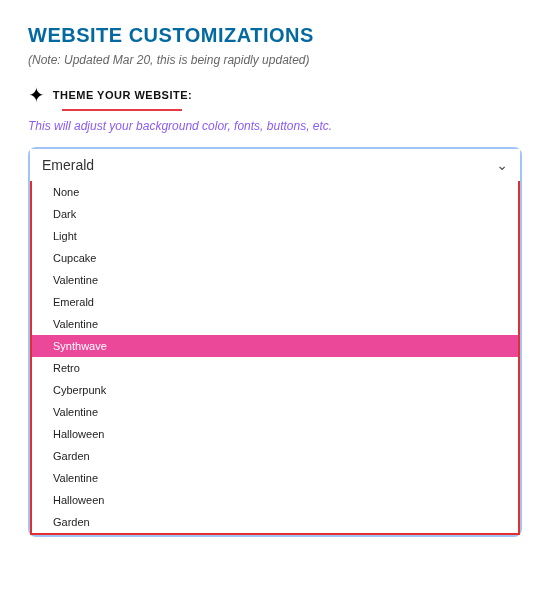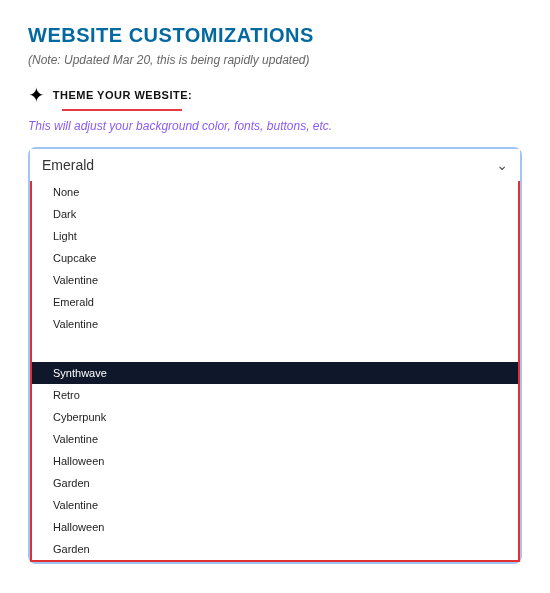--- a/index.html
+++ b/index.html
@@ -120,23 +120,22 @@
     }
 
     .dropdown-item {
       padding: 5px 21px;
       font-size: 11px;
       color: #222;
       cursor: pointer;
     }
 
     .dropdown-item.selected {
-      background: #0f172a;
+      background: #ec4899;
       color: #fff;
-      margin-top: 27px;
     }
   </style>
 </head>
 <body>
 
 <h1 class="page-title">WEBSITE CUSTOMIZATIONS</h1>
 <p class="subtitle">(Note: Updated Mar 20, this is being rapidly updated)</p>
 
 <div class="section-header">
   <span class="section-icon">✦</span>

